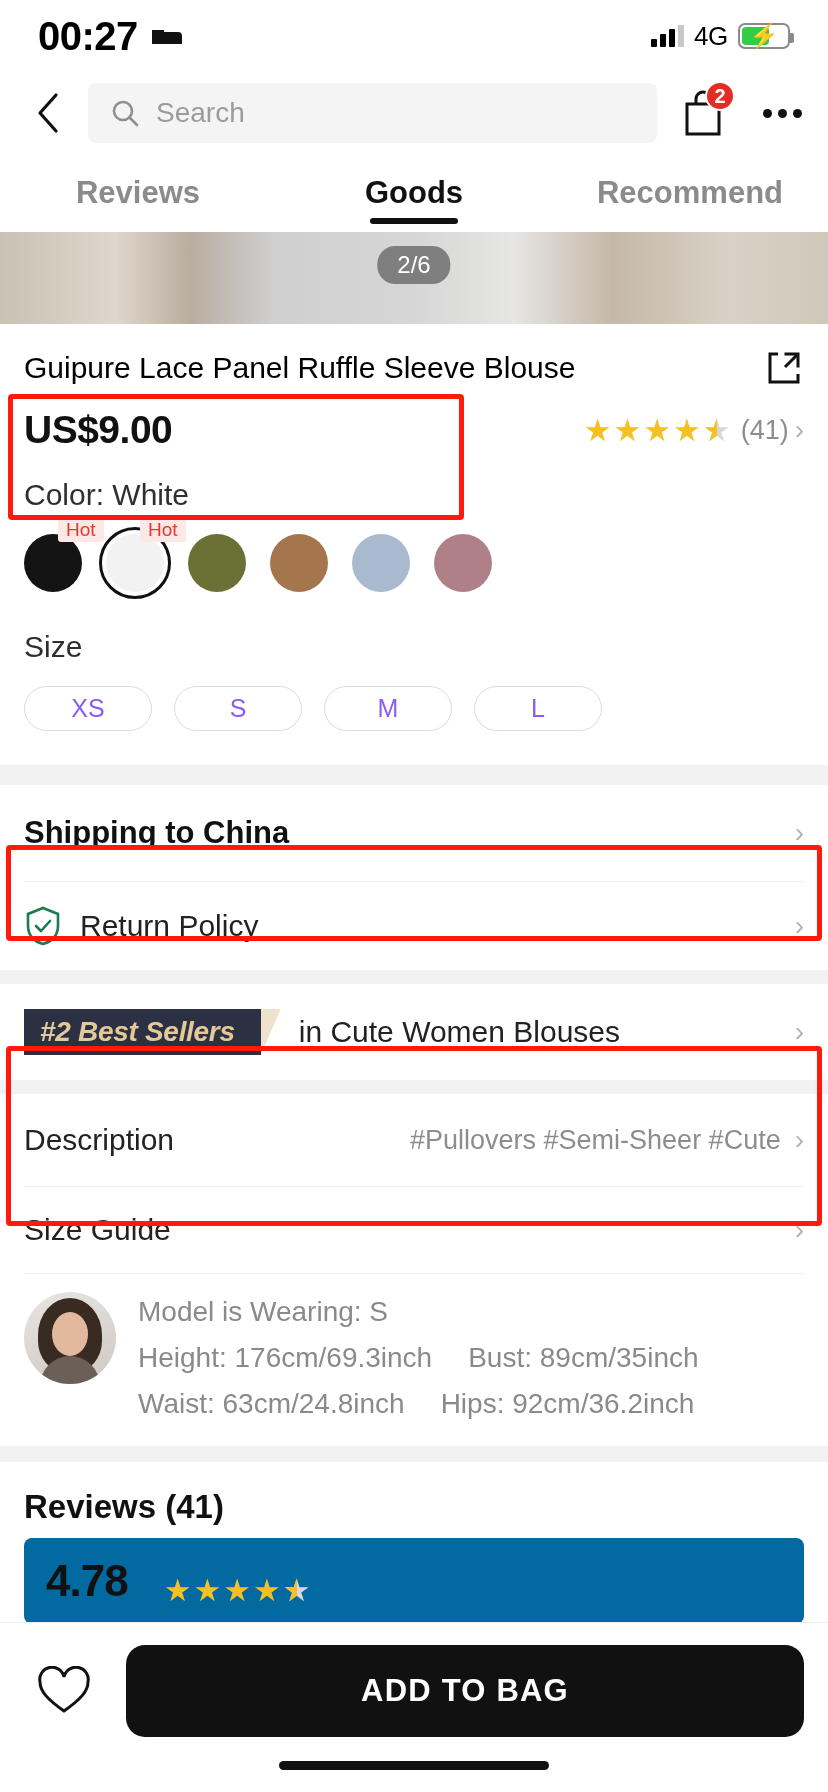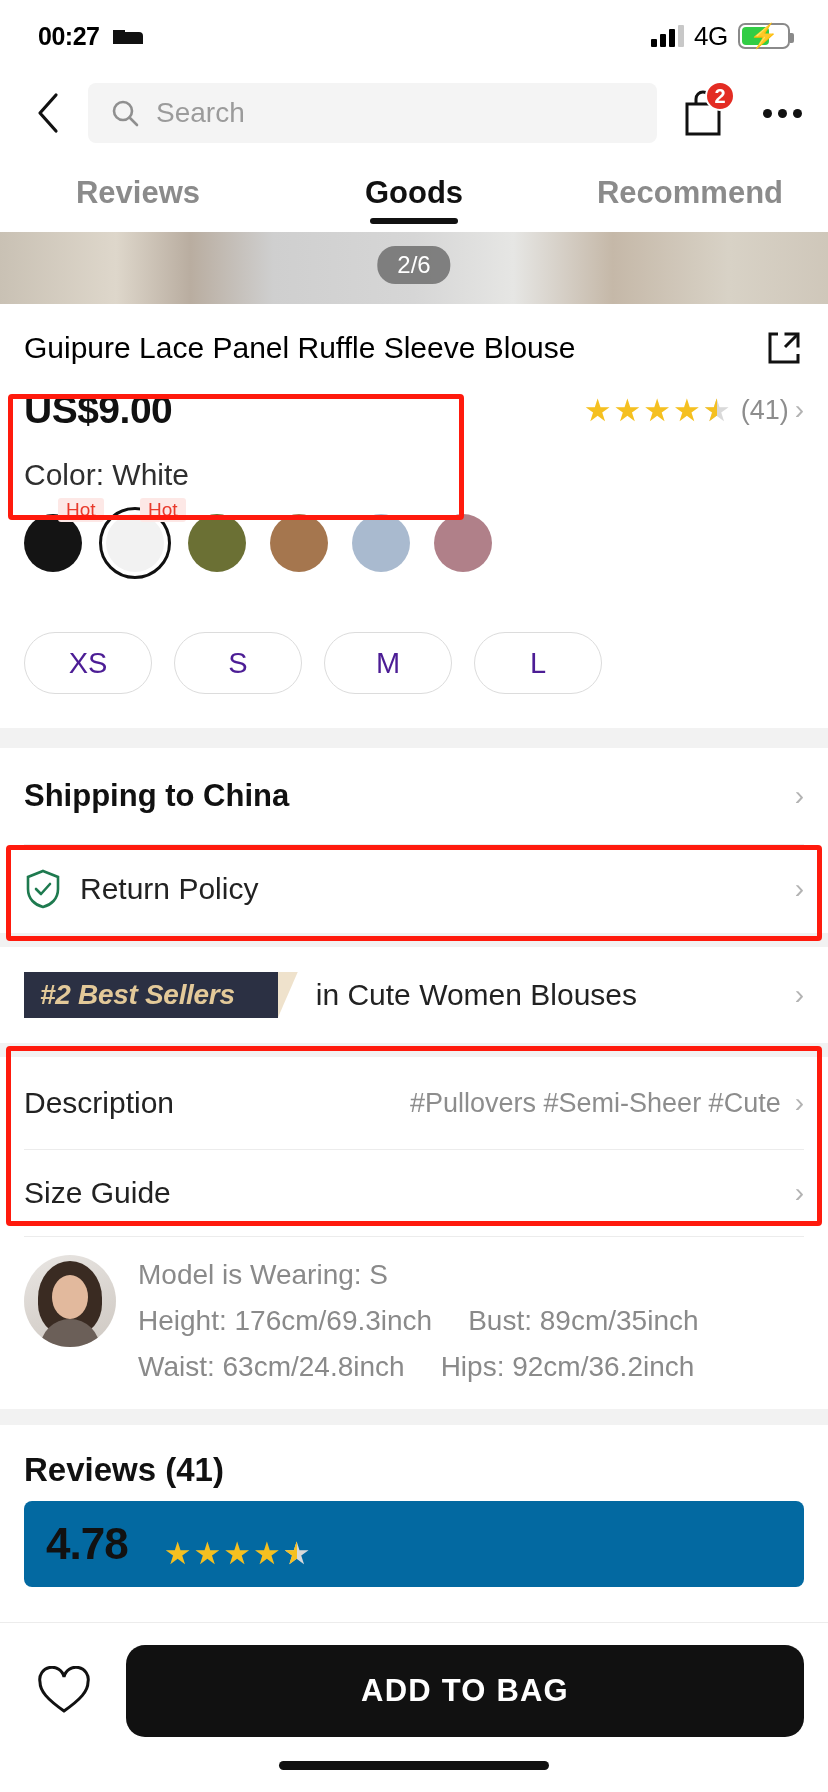--- a/index.html
+++ b/index.html
@@ -12,21 +12,21 @@
     position:relative;
   }
   .phone { width:828px; height:1792px; position:relative; background:#fff; }
 
   
   .statusbar{
     height:72px; display:flex; align-items:center;
     justify-content:space-between; padding:0 38px 0 38px;
   }
   .sb-left{ display:flex; align-items:center; gap:12px; }
-  .sb-time{ font-size:25px; font-weight:700; letter-spacing:-0.5px; color:#000; }
+  .sb-time{ font-size:40px; font-weight:700; letter-spacing:-0.5px; color:#000; }
   .sb-right{ display:flex; align-items:center; gap:10px; }
   .bars{ display:flex; align-items:flex-end; gap:3px; height:22px; }
   .bars i{ display:block; width:6px; background:#000; border-radius:1px; }
   .bars i.b1{ height:8px; } .bars i.b2{ height:13px; }
   .bars i.b3{ height:18px; } .bars i.b4{ height:22px; background:#c8c8c8; }
   .net{ font-size:26px; font-weight:500; color:#000; letter-spacing:-0.3px; }
   .batt{ position:relative; width:52px; height:26px; border:2px solid #8a8a8a;
          border-radius:7px; padding:2px; }
   .batt::after{ content:""; position:absolute; right:-6px; top:8px; width:4px;
                 height:10px; background:#8a8a8a; border-radius:0 2px 2px 0; }
@@ -59,21 +59,21 @@
   .tab{ flex:1 1 0; text-align:center; font-size:31px; color:#8b8b8b;
         font-weight:600; position:relative; height:100%;
         display:flex; align-items:center; justify-content:center; }
   .tab.active{ color:#111; }
   .tab.active::after{
     content:""; position:absolute; bottom:8px; left:50%; transform:translateX(-50%);
     width:88px; height:6px; background:#111; border-radius:3px;
   }
 
   
-  .hero{ height:72px; position:relative; overflow:hidden;
+  .hero{ height:92px; position:relative; overflow:hidden;
          background:linear-gradient(90deg,#c9c1b4 0%,#ded7cb 14%,#b9ada0 23%,
            #cfcfcf 33%,#d6d6d6 50%,#e6e6e4 62%,#c5b8a8 74%,#d8d2c6 88%,#cfc7ba 100%); }
   .hero-counter{
     position:absolute; left:50%; top:14px; transform:translateX(-50%);
     background:rgba(110,110,110,.85); color:#fff; font-size:24px;
     padding:5px 20px; border-radius:18px;
   }
 
   
   .sec{ background:#fff; padding:0 24px; }
@@ -105,43 +105,43 @@
   .hot{
     position:absolute; top:-16px; left:34px; background:#fde8e6; color:#e8392b;
     font-size:19px; padding:1px 8px; border-radius:3px; z-index:3;
   }
 
   
   .size-block{ padding:14px 24px 34px 24px; }
   .size-label{ font-size:30px; color:#2f2f2f; }
   .size-row{ display:flex; gap:22px; margin-top:22px; }
   .size-pill{
-    width:128px; height:62px; border:1.5px solid #dcdcdc; border-radius:31px;
+    width:128px; height:45px; border:1.5px solid #dcdcdc; border-radius:31px;
     display:flex; align-items:center; justify-content:center;
-    font-size:29px; color:#4c1d95;
+    font-size:25px; color:#8b5cf6;
   }
 
   .gap{ height:20px; background:#f2f2f2; }
 
   
   .row{ display:flex; align-items:center; padding:0 24px; min-height:84px;
         background:#fff; }
   .row-title{ font-size:31px; font-weight:700; color:#111; flex:1 1 auto; }
   .row-title-n{ font-size:30px; color:#222; flex:1 1 auto; }
   .row-right{ font-size:27px; color:#8d8d8d; margin-right:14px; }
   .divider{ height:1px; background:#ececec; margin:0 24px; }
 
   .ret-row{ display:flex; align-items:center; gap:18px; padding:0 24px;
             min-height:88px; }
 
   
   .bs-row{ display:flex; align-items:center; padding:0 24px; min-height:96px;
            background:#fff; }
   .bs-badge{ position:relative; display:flex; align-items:center;
-             height:46px; background:#2b3043; padding:0 43px 0 16px; }
+             height:46px; background:#2b3043; padding:0 26px 0 16px; }
   .bs-badge span{ font-size:28px; font-weight:700; color:#e3c999;
                   font-style:italic; letter-spacing:-0.3px; white-space:nowrap; }
   .bs-cream{ width:20px; height:46px; background:#efe2cc;
              clip-path:polygon(0 0,100% 0,0 100%); }
   .bs-text{ font-size:30px; color:#222; margin-left:18px; flex:1 1 auto; }
 
   
   .model{ display:flex; gap:22px; padding:18px 24px 26px 24px; align-items:flex-start; }
   .avatar{ width:92px; height:92px; border-radius:50%; flex:0 0 auto;
            overflow:hidden; position:relative;
@@ -294,20 +294,21 @@
       <div class="sw-wrap">
         <div class="sw" style="background:#a9bacf"></div>
       </div>
       <div class="sw-wrap">
         <div class="sw" style="background:#b08089"></div>
       </div>
     </div>
   </div>
 
   <div class="size-block">
+    <div class="size-label">Size</div>
     <div class="size-row">
       <div class="size-pill">
         <span>XS</span>
       </div>
       <div class="size-pill">
         <span>S</span>
       </div>
       <div class="size-pill">
         <span>M</span>
       </div>

